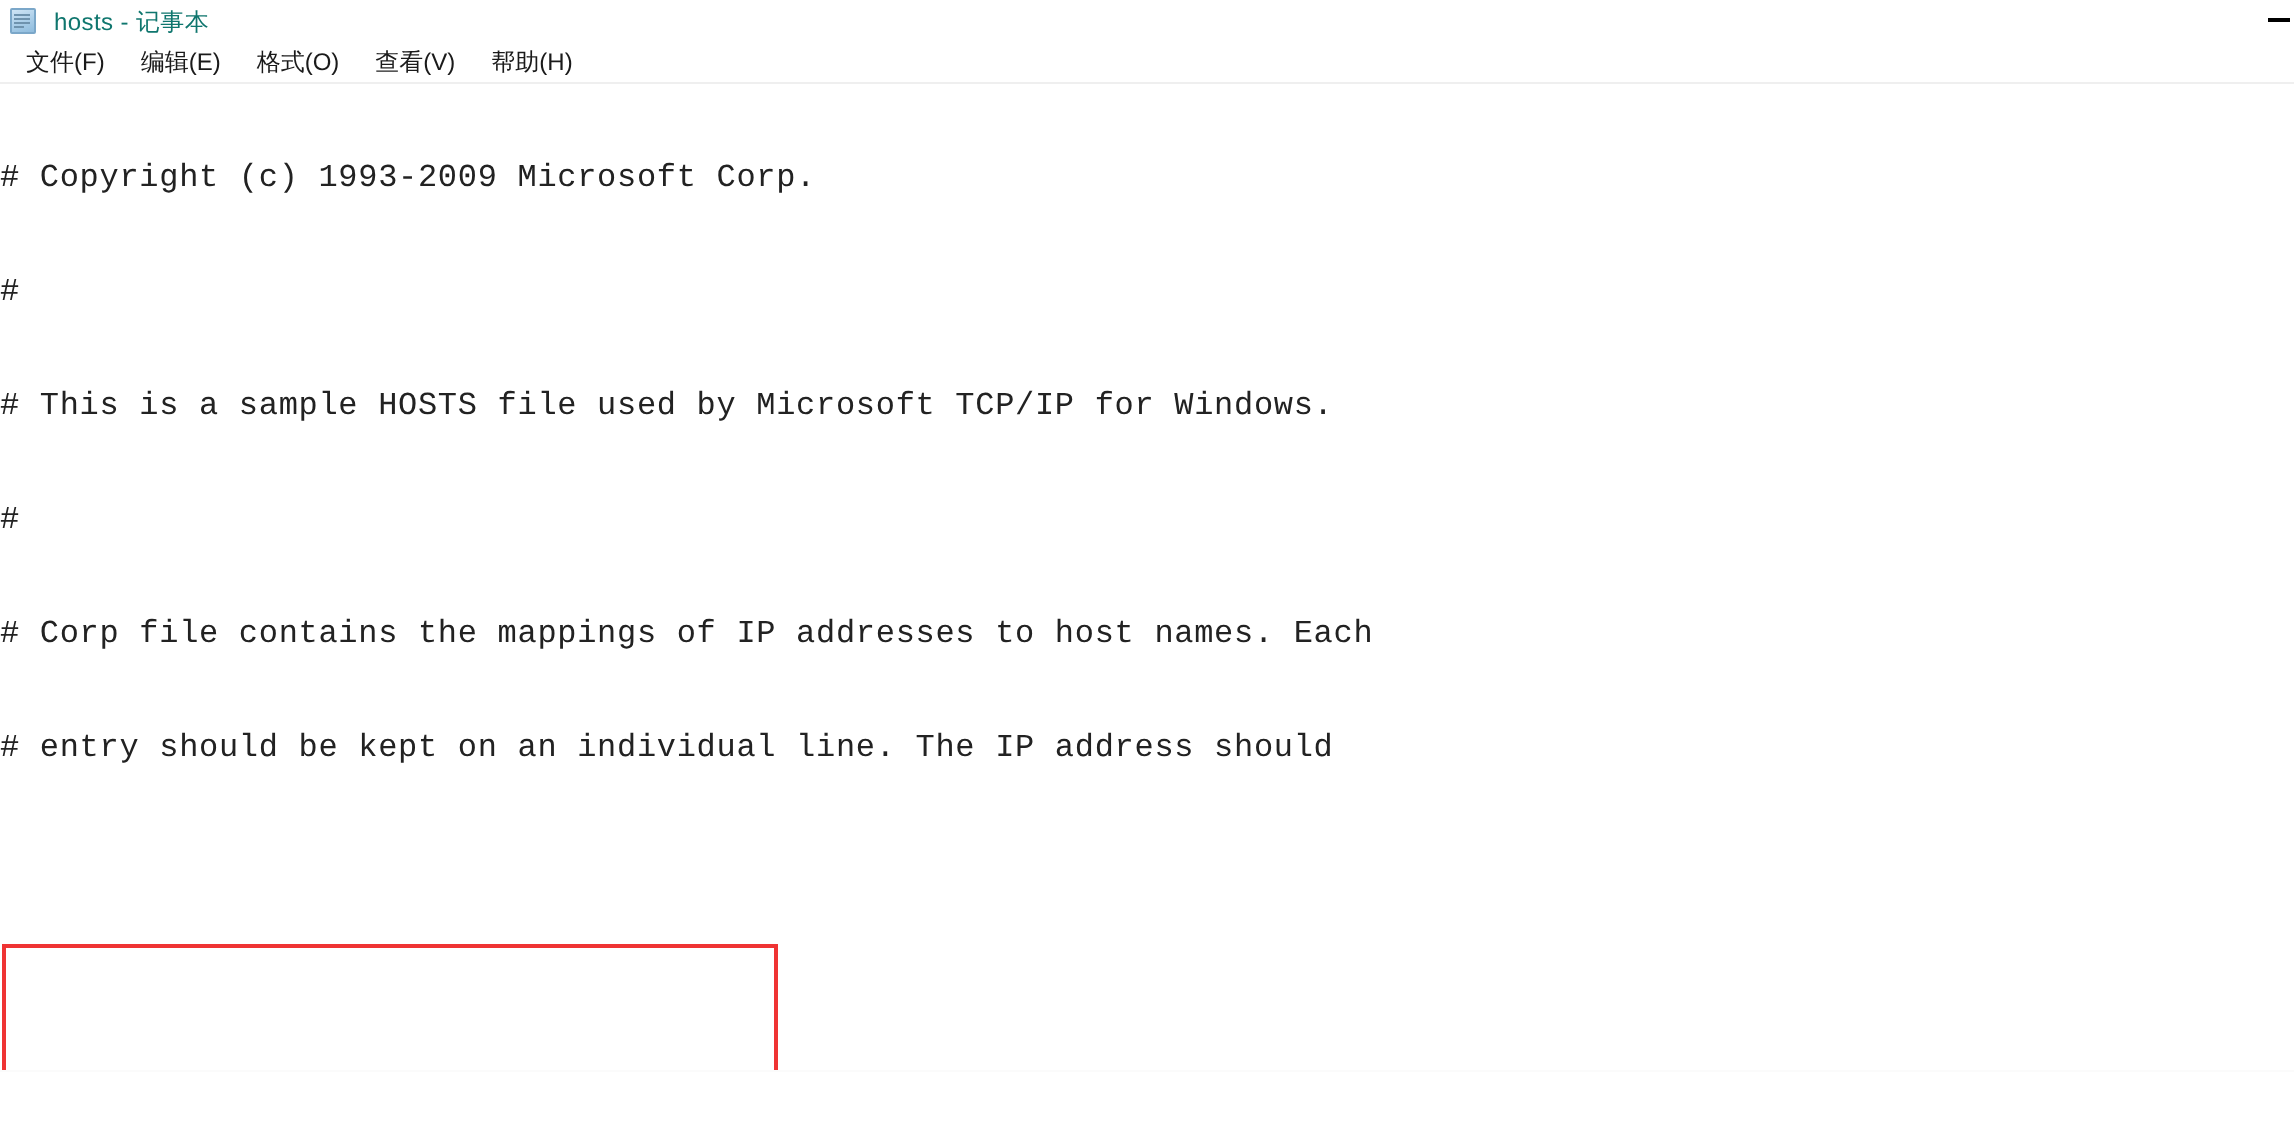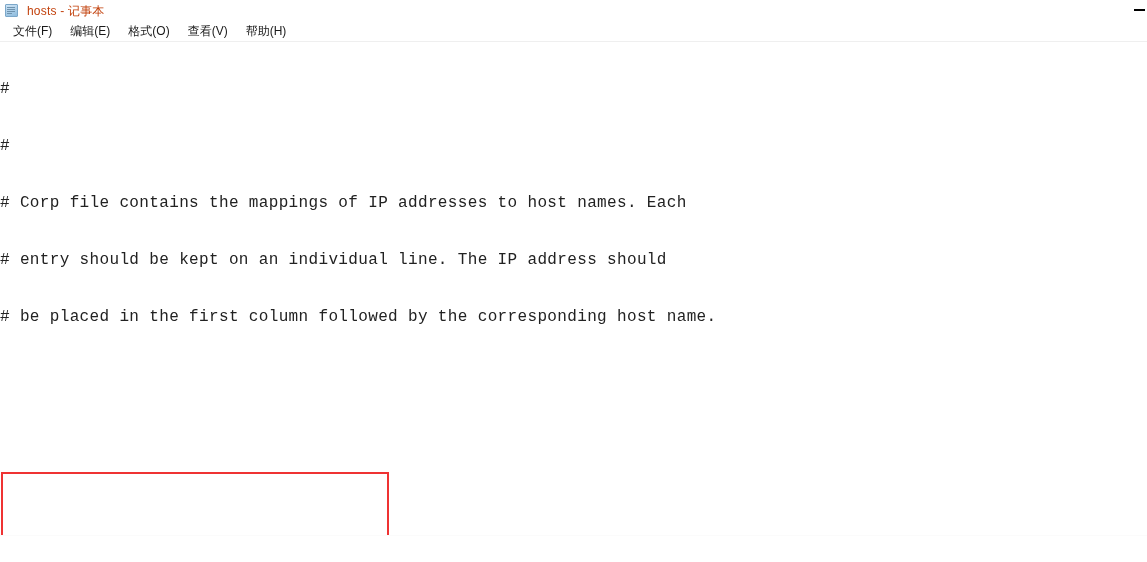--- a/index.html
+++ b/index.html
@@ -56,21 +56,21 @@
     width: 8px;
     background: #6f93ae;
   }
   .app-icon .l1 { top: 4px; }
   .app-icon .l2 { top: 6px; }
   .app-icon .l3 { top: 8px; }
   .app-icon .l4 { top: 10px; width: 5px; }
 
   .title-text {
     font-size: 12px;
-    color: #c2410c;
+    color: #0f766e;
     font-family: "Liberation Sans", sans-serif;
     letter-spacing: 0.2px;
     white-space: nowrap;
   }
 
   .window-buttons {
     position: absolute;
     right: 0; top: 0;
     height: 22px;
     display: flex;
@@ -193,25 +193,26 @@
     <div class="menu-item">文件(F)</div>
     <div class="menu-item">编辑(E)</div>
     <div class="menu-item">格式(O)</div>
     <div class="menu-item">查看(V)</div>
     <div class="menu-item">帮助(H)</div>
   </div>
   <div class="menu-sep"></div>
 
   <div class="textarea-wrap">
     <div class="doc">
+      <div class="ln"># Copyright (c) 1993-2009 Microsoft Corp.</div>
       <div class="ln">#</div>
+      <div class="ln"># This is a sample HOSTS file used by Microsoft TCP/IP for Windows.</div>
       <div class="ln">#</div>
       <div class="ln"># Corp file contains the mappings of IP addresses to host names. Each</div>
       <div class="ln"># entry should be kept on an individual line. The IP address should</div>
-      <div class="ln"># be placed in the first column followed by the corresponding host name.</div>
       
       
       
       
       
       
       
       
       
       

